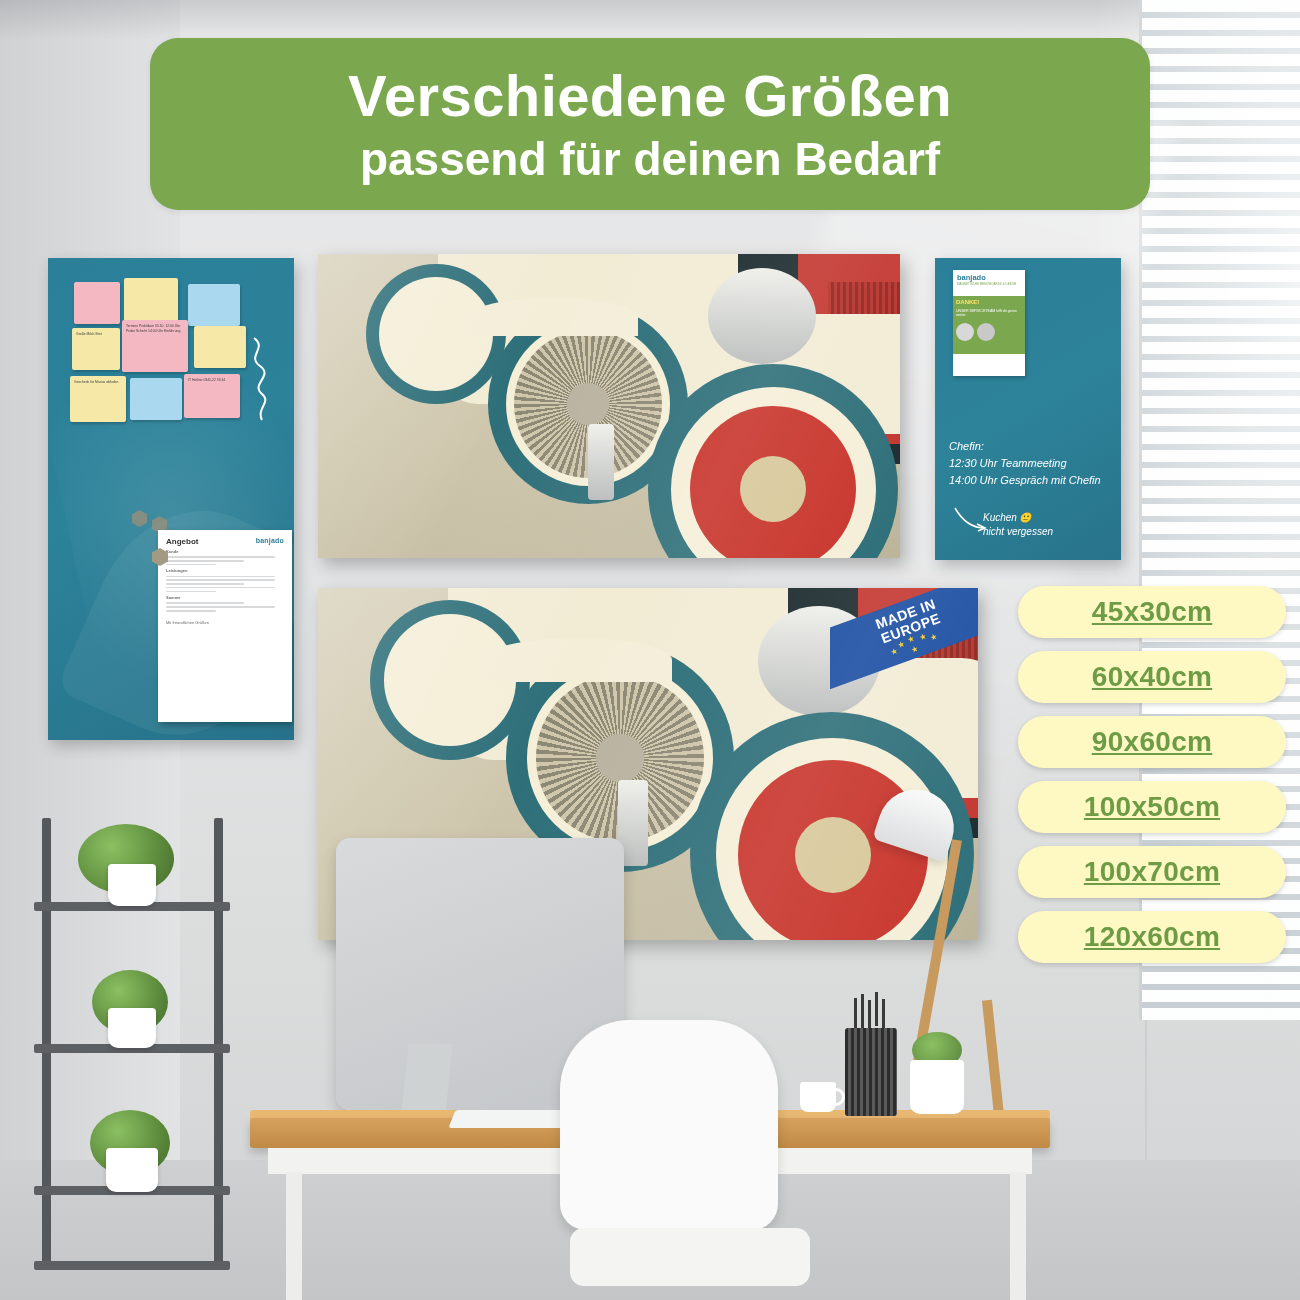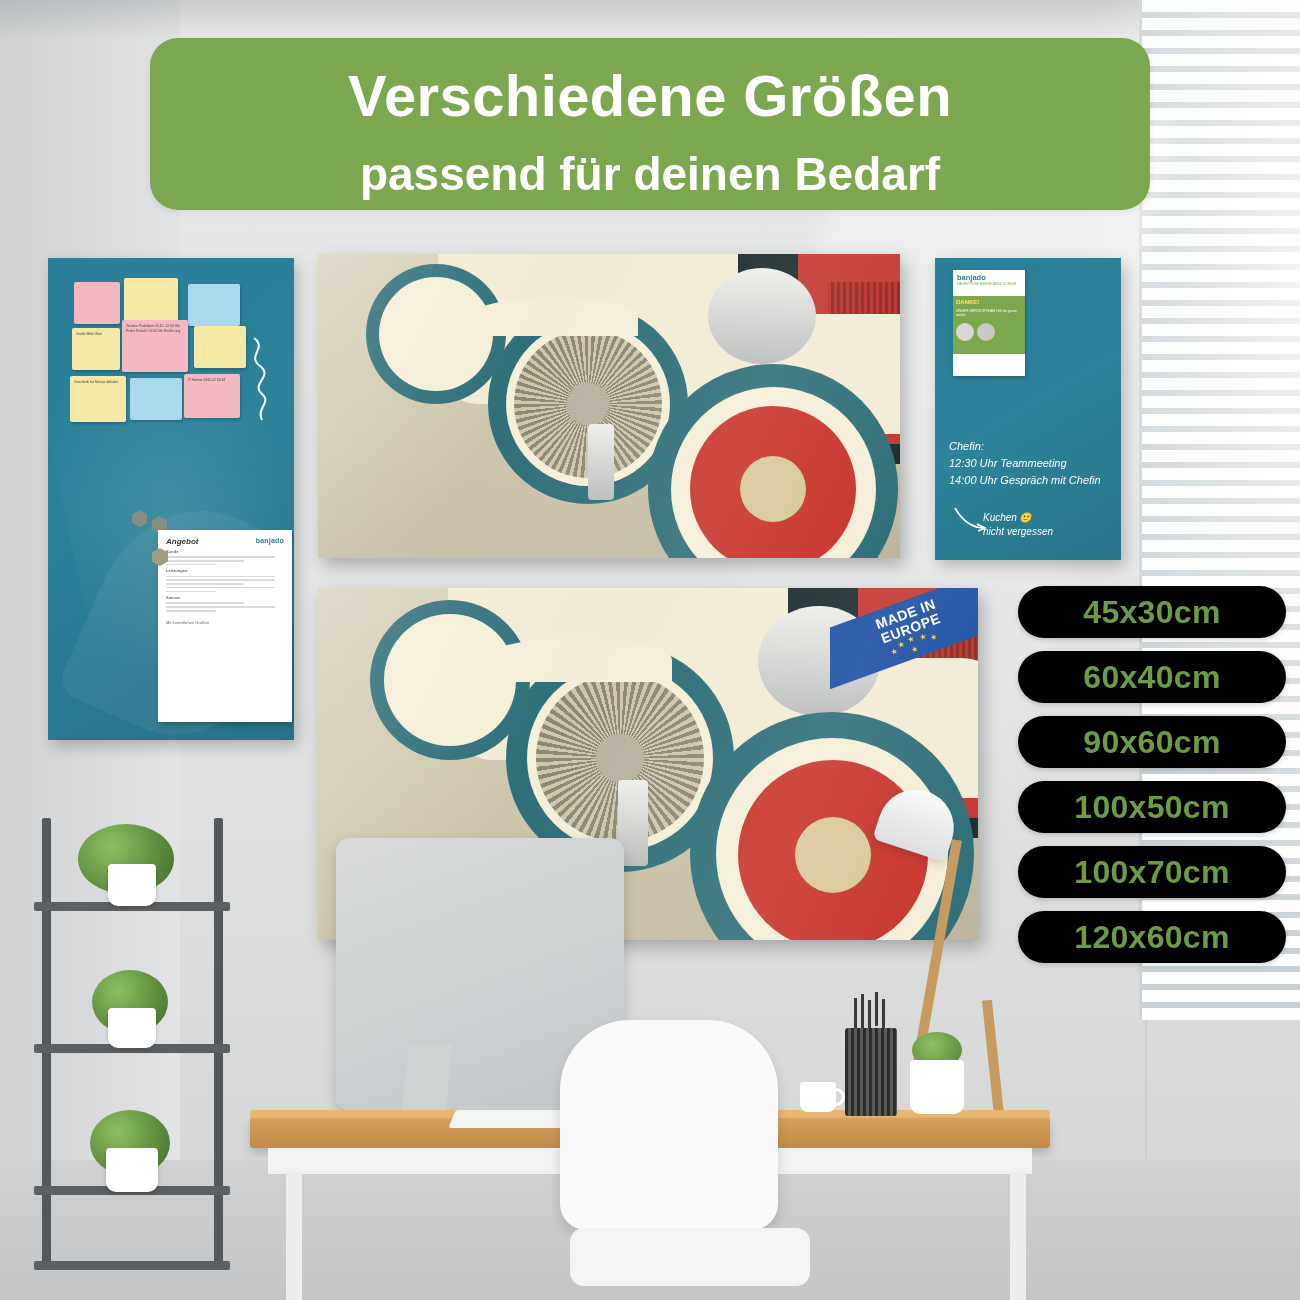--- a/index.html
+++ b/index.html
@@ -40,21 +40,21 @@
   .floor{position:absolute;left:0;bottom:0;width:1300px;height:140px;
     background:linear-gradient(180deg,#cfd0d1,#c3c5c6);}
 
   
   .banner{
     position:absolute;left:150px;top:38px;width:1000px;height:172px;
     background:#7ba74f;border-radius:28px;
     display:flex;flex-direction:column;align-items:center;justify-content:center;
     box-shadow:0 2px 6px rgba(0,0,0,.08);
   }
-  .banner h1{margin:18px;color:#fff;font-size:58px;font-weight:bold;line-height:1.05;letter-spacing:.4px;}
+  .banner h1{margin:3px;color:#fff;font-size:58px;font-weight:bold;line-height:1.05;letter-spacing:.4px;}
   .banner h2{margin:4px 0 0 0;color:#fff;font-size:46px;font-weight:bold;line-height:1.1;}
 
   
   .memoboard{position:absolute;left:48px;top:258px;width:246px;height:482px;
     background:linear-gradient(150deg,#2b7f99 0%,#2c8299 45%,#27728a 100%);
     box-shadow:4px 6px 14px rgba(0,0,0,.22);overflow:hidden;}
   .memo-leaf{position:absolute;right:-40px;top:120px;width:260px;height:330px;
     background:radial-gradient(ellipse at 40% 40%,rgba(255,255,255,.10),rgba(255,255,255,0) 62%);
     transform:rotate(-12deg);}
   .memo-leaf2{position:absolute;right:10px;top:250px;width:190px;height:230px;
@@ -73,21 +73,21 @@
     border-left:8px solid transparent;border-right:4px solid transparent;border-top:14px solid #2b7f99;
     z-index:2;transform:rotate(-6deg);}
   .squiggle{position:absolute;left:196px;top:78px;width:34px;height:86px;}
   .hex{position:absolute;width:15px;height:17px;background:#9c9078;opacity:.75;
     clip-path:polygon(50% 0,100% 25%,100% 75%,50% 100%,0 75%,0 25%);}
 
   
   .sheet{position:absolute;left:110px;top:272px;width:134px;height:192px;background:#fff;
     box-shadow:2px 3px 6px rgba(0,0,0,.28);padding:7px 8px;box-sizing:border-box;}
   .sheet-head{display:flex;justify-content:space-between;align-items:flex-start;}
-  .sheet-title{font-size:8px;color:#333;font-weight:bold;font-style:italic;}
+  .sheet-title{font-size:8px;color:#333;font-weight:bold;}
   .sheet-logo{font-size:7px;color:#2b7f99;font-weight:bold;letter-spacing:.2px;}
   .sheet-line{height:1.6px;background:#d7d9da;margin:2.2px 0;border-radius:1px;}
   .sheet-line.s{width:42%}.sheet-line.m{width:66%}.sheet-line.l{width:92%}
   .sheet-sub{font-size:4px;color:#6a6a6a;margin:3px 0 1px;font-weight:bold;}
   .sheet-hex{position:absolute;left:-6px;top:18px;width:16px;height:18px;background:#a39a83;
     clip-path:polygon(50% 0,100% 25%,100% 75%,50% 100%,0 75%,0 25%);}
 
   
   .car-panel{position:absolute;overflow:hidden;background:#cfc9b6;
     box-shadow:5px 7px 16px rgba(0,0,0,.25);}
@@ -130,24 +130,24 @@
   .flyer-logo{font-size:7.5px;font-weight:bold;color:#2b7f99;}
   .flyer-sub{font-size:3px;color:#7ba74f;}
   .flyer-green{height:58px;background:#7ba74f;color:#fff;font-size:3.6px;padding:3px;box-sizing:border-box;}
   .flyer-bot{height:22px;background:#fff;}
   .notes{position:absolute;left:14px;top:180px;color:#fff;font-size:11px;line-height:1.55;font-style:italic;}
   .note2{position:absolute;left:48px;top:253px;color:#fff;font-size:10px;line-height:1.4;font-style:italic;}
   .arrow{position:absolute;left:18px;top:248px;width:34px;height:26px;}
 
   
   .pills{position:absolute;right:14px;top:586px;display:flex;flex-direction:column;gap:13px;align-items:flex-end;}
-  .pill{background:#000000;border-radius:28px;height:52px;min-width:268px;
+  .pill{background:#fef9c3;border-radius:28px;height:52px;min-width:268px;
     display:flex;align-items:center;justify-content:center;
-    color:#6e9b45;font-size:32px;font-weight:bold;letter-spacing:.3px;
-    box-shadow:0 2px 5px rgba(0,0,0,.16);padding:0 18px;box-sizing:border-box;}
+    color:#6e9b45;font-size:28px;font-weight:bold;letter-spacing:.3px;
+    box-shadow:0 2px 5px rgba(0,0,0,.16);padding:0 18px;box-sizing:border-box;text-decoration:underline;}
 
   
   .shelf{position:absolute;left:34px;top:818px;width:196px;height:452px;}
   .shelf-side{position:absolute;width:9px;height:452px;background:#55585b;border-radius:2px;}
   .shelf-side.l{left:8px;}.shelf-side.r{left:180px;}
   .shelf-board{position:absolute;left:0;width:196px;height:9px;background:#5d6063;border-radius:2px;}
   .pot{position:absolute;background:#fff;border-radius:4px 4px 10px 10px;box-shadow:0 2px 4px rgba(0,0,0,.18);}
   .leafball{position:absolute;border-radius:50%;
     background:radial-gradient(circle at 35% 32%,#8cc063,#5d8c3c 60%,#44682c 100%);}
 

